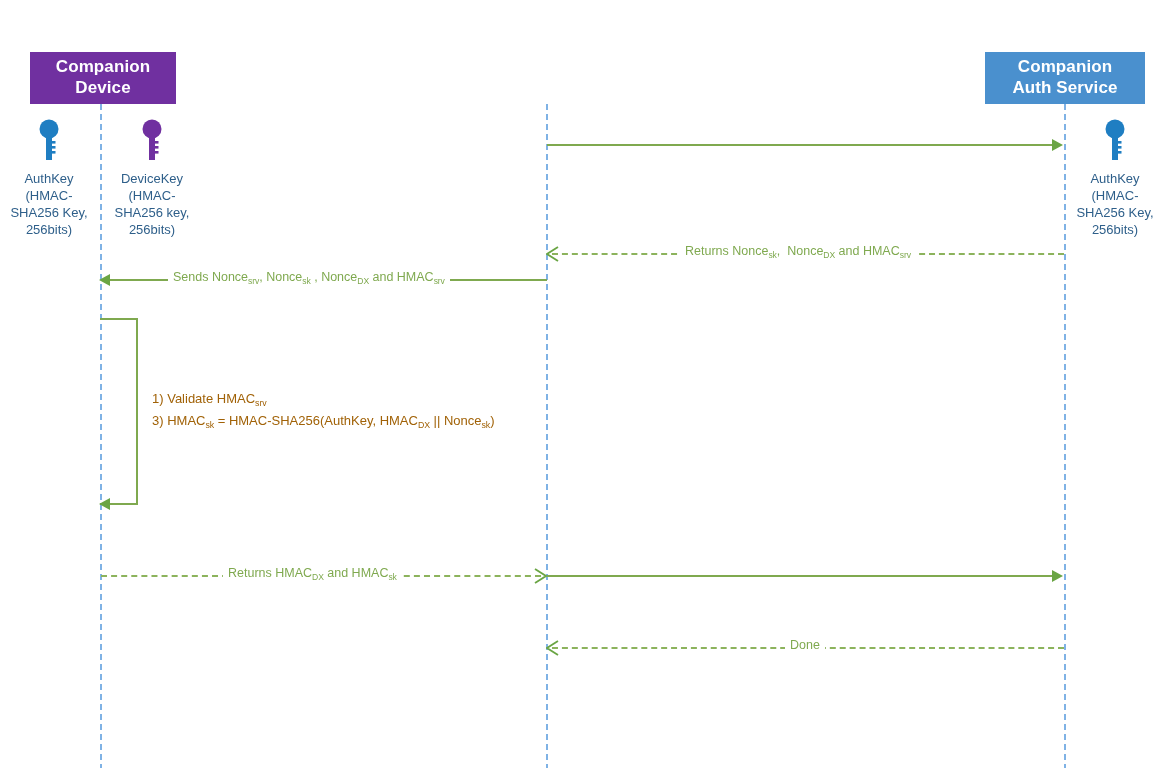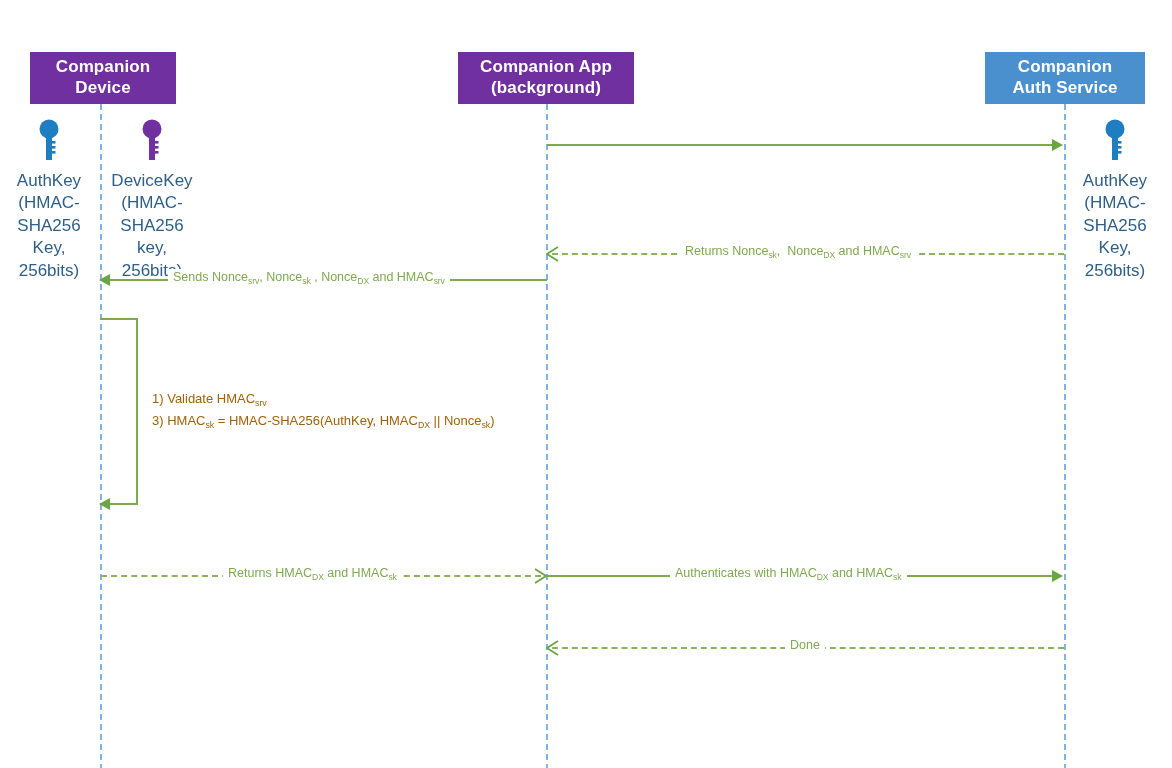--- a/index.html
+++ b/index.html
@@ -47,21 +47,21 @@
   .key-icon {
     position: absolute;
     width: 24px;
     height: 44px;
   }
 
   
   .key-caption {
     position: absolute;
     text-align: center;
-    font-size: 17px;
+    font-size: 13px;
     line-height: 1.32;
     color: #2e5f8a;
     white-space: pre-line;
   }
 
   
   .msg-line {
     position: absolute;
     height: 0;
     border-top: 2px solid #7fa94f;
@@ -141,24 +141,20 @@
 
   <div class="lifeline" style="left:100px; top:56px; height:706px;"></div>
   <div class="lifeline" style="left:546px; top:56px; height:706px;"></div>
   <div class="lifeline" style="left:1064px; top:56px; height:706px;"></div>
 
   <div class="actor-box" style="left:30px; top:4px; width:146px; height:52px; background:#7030A0;">
     <span style="white-space:pre-line;">Companion
 Device</span>
   </div>
 
-  <div class="actor-box" style="left:458px; top:4px; width:176px; height:52px; background:#7030A0;">
-    <span style="white-space:pre-line;">Companion App
-(background)</span>
-  </div>
 
   <div class="actor-box" style="left:985px; top:4px; width:160px; height:52px; background:#4A90CE;">
     <span style="white-space:pre-line;">Companion
 Auth Service</span>
   </div>
 
   <div class="key-icon" style="left:37px; top:70px;">
     <svg viewBox="0 0 24 44" width="24" height="44" aria-hidden="true">
       <circle cx="12" cy="11" r="9.5" fill="#1F7EC2"></circle>
       <rect x="9" y="17" width="6" height="25" fill="#1F7EC2"></rect>
@@ -226,21 +222,20 @@
   <div class="msg-line dashed" style="left:101px; top:527px; width:440px;"></div>
   <div class="arrow-open-right" style="left:534px; top:520px;">
     <svg viewBox="0 0 13 16" width="13" height="16" aria-hidden="true">
       <polyline points="1,1 12,8 1,15" fill="none" stroke="#6AA544" stroke-width="1.8"></polyline>
     </svg>
   </div>
   <div class="msg-label" style="left:223px; top:517px;">Returns HMAC<sub>DX</sub> and HMAC<sub>sk</sub></div>
 
   <div class="msg-line" style="left:547px; top:527px; width:509px;"></div>
   <div class="arrow-head-right" style="left:1052px; top:522px;"></div>
-  <div class="msg-label" style="left:670px; top:517px;">Authenticates with HMAC<sub>DX</sub> and HMAC<sub>sk</sub></div>
 
   <div class="msg-line dashed" style="left:552px; top:599px; width:512px;"></div>
   <div class="arrow-open-left" style="left:546px; top:592px;">
     <svg viewBox="0 0 13 16" width="13" height="16" aria-hidden="true">
       <polyline points="12,1 1,8 12,15" fill="none" stroke="#6AA544" stroke-width="1.8"></polyline>
     </svg>
   </div>
   <div class="msg-label" style="left:785px; top:589px;">Done</div>
 
 </div>

